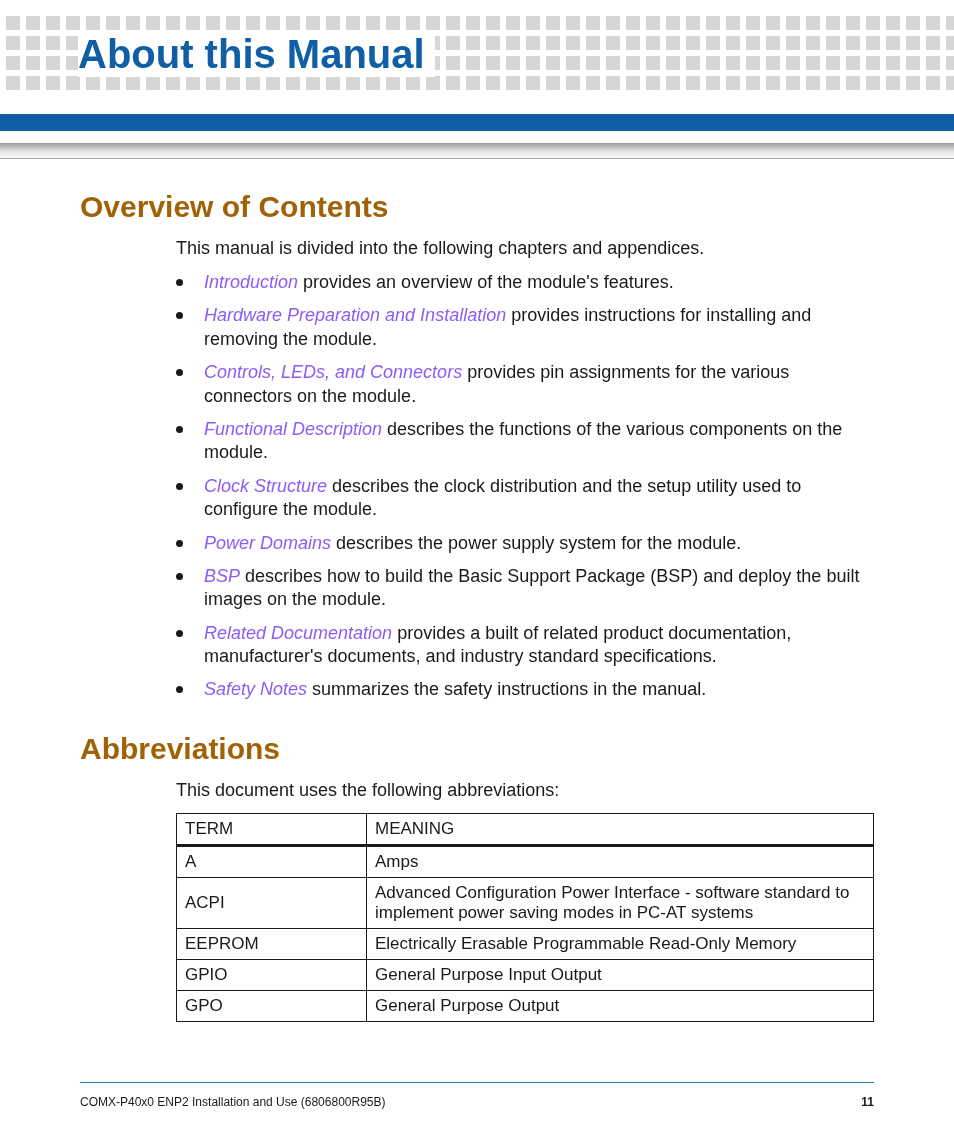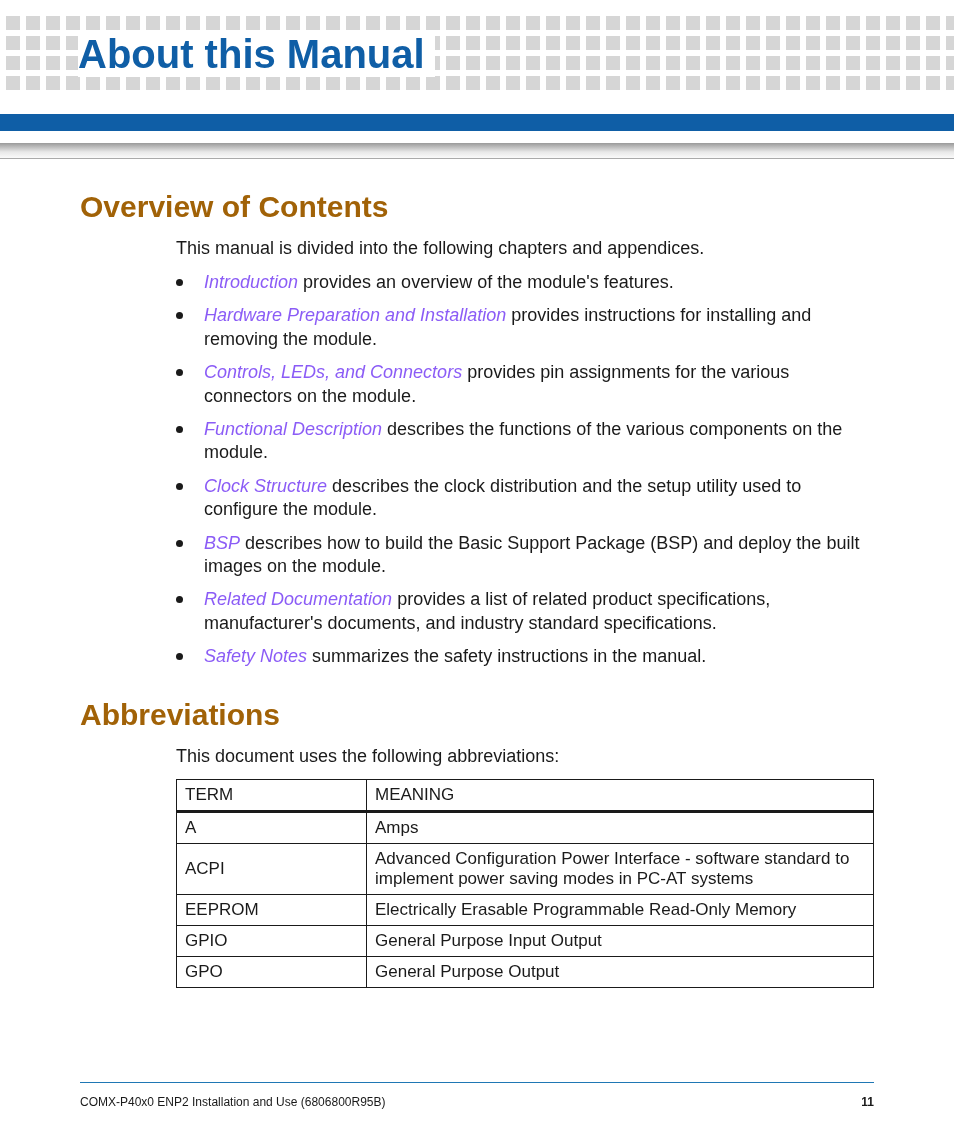--- a/index.html
+++ b/index.html
@@ -280,22 +280,23 @@
 <div class="content">
 
   <h2>Overview of Contents</h2>
   <p class="intro">This manual is divided into the following chapters and appendices.</p>
   <ul id="overview-list">
       <li><span class="lnk">Introduction</span><span> provides an overview of the module's features.</span></li>
       <li><span class="lnk">Hardware Preparation and Installation</span><span> provides instructions for installing and removing the module.</span></li>
       <li><span class="lnk">Controls, LEDs, and Connectors</span><span> provides pin assignments for the various connectors on the module.</span></li>
       <li><span class="lnk">Functional Description</span><span> describes the functions of the various components on the module.</span></li>
       <li><span class="lnk">Clock Structure</span><span> describes the clock distribution and the setup utility used to configure the module.</span></li>
+      <li><span class="lnk">Power Domains</span><span> describes the power supply system for the module.</span></li>
       <li><span class="lnk">BSP</span><span> describes how to build the Basic Support Package (BSP) and deploy the built images on the module.</span></li>
-      <li><span class="lnk">Related Documentation</span><span> provides a list of related product specifications, manufacturer's documents, and industry standard specifications.</span></li>
+      <li><span class="lnk">Related Documentation</span><span> provides a built of related product documentation, manufacturer's documents, and industry standard specifications.</span></li>
       <li><span class="lnk">Safety Notes</span><span> summarizes the safety instructions in the manual.</span></li>
     </ul>
 
   <div class="sect2">
     <h2>Abbreviations</h2>
     <p class="intro">This document uses the following abbreviations:</p>
     <table>
       <thead>
         <tr>
           <th class="col1">TERM</th>

